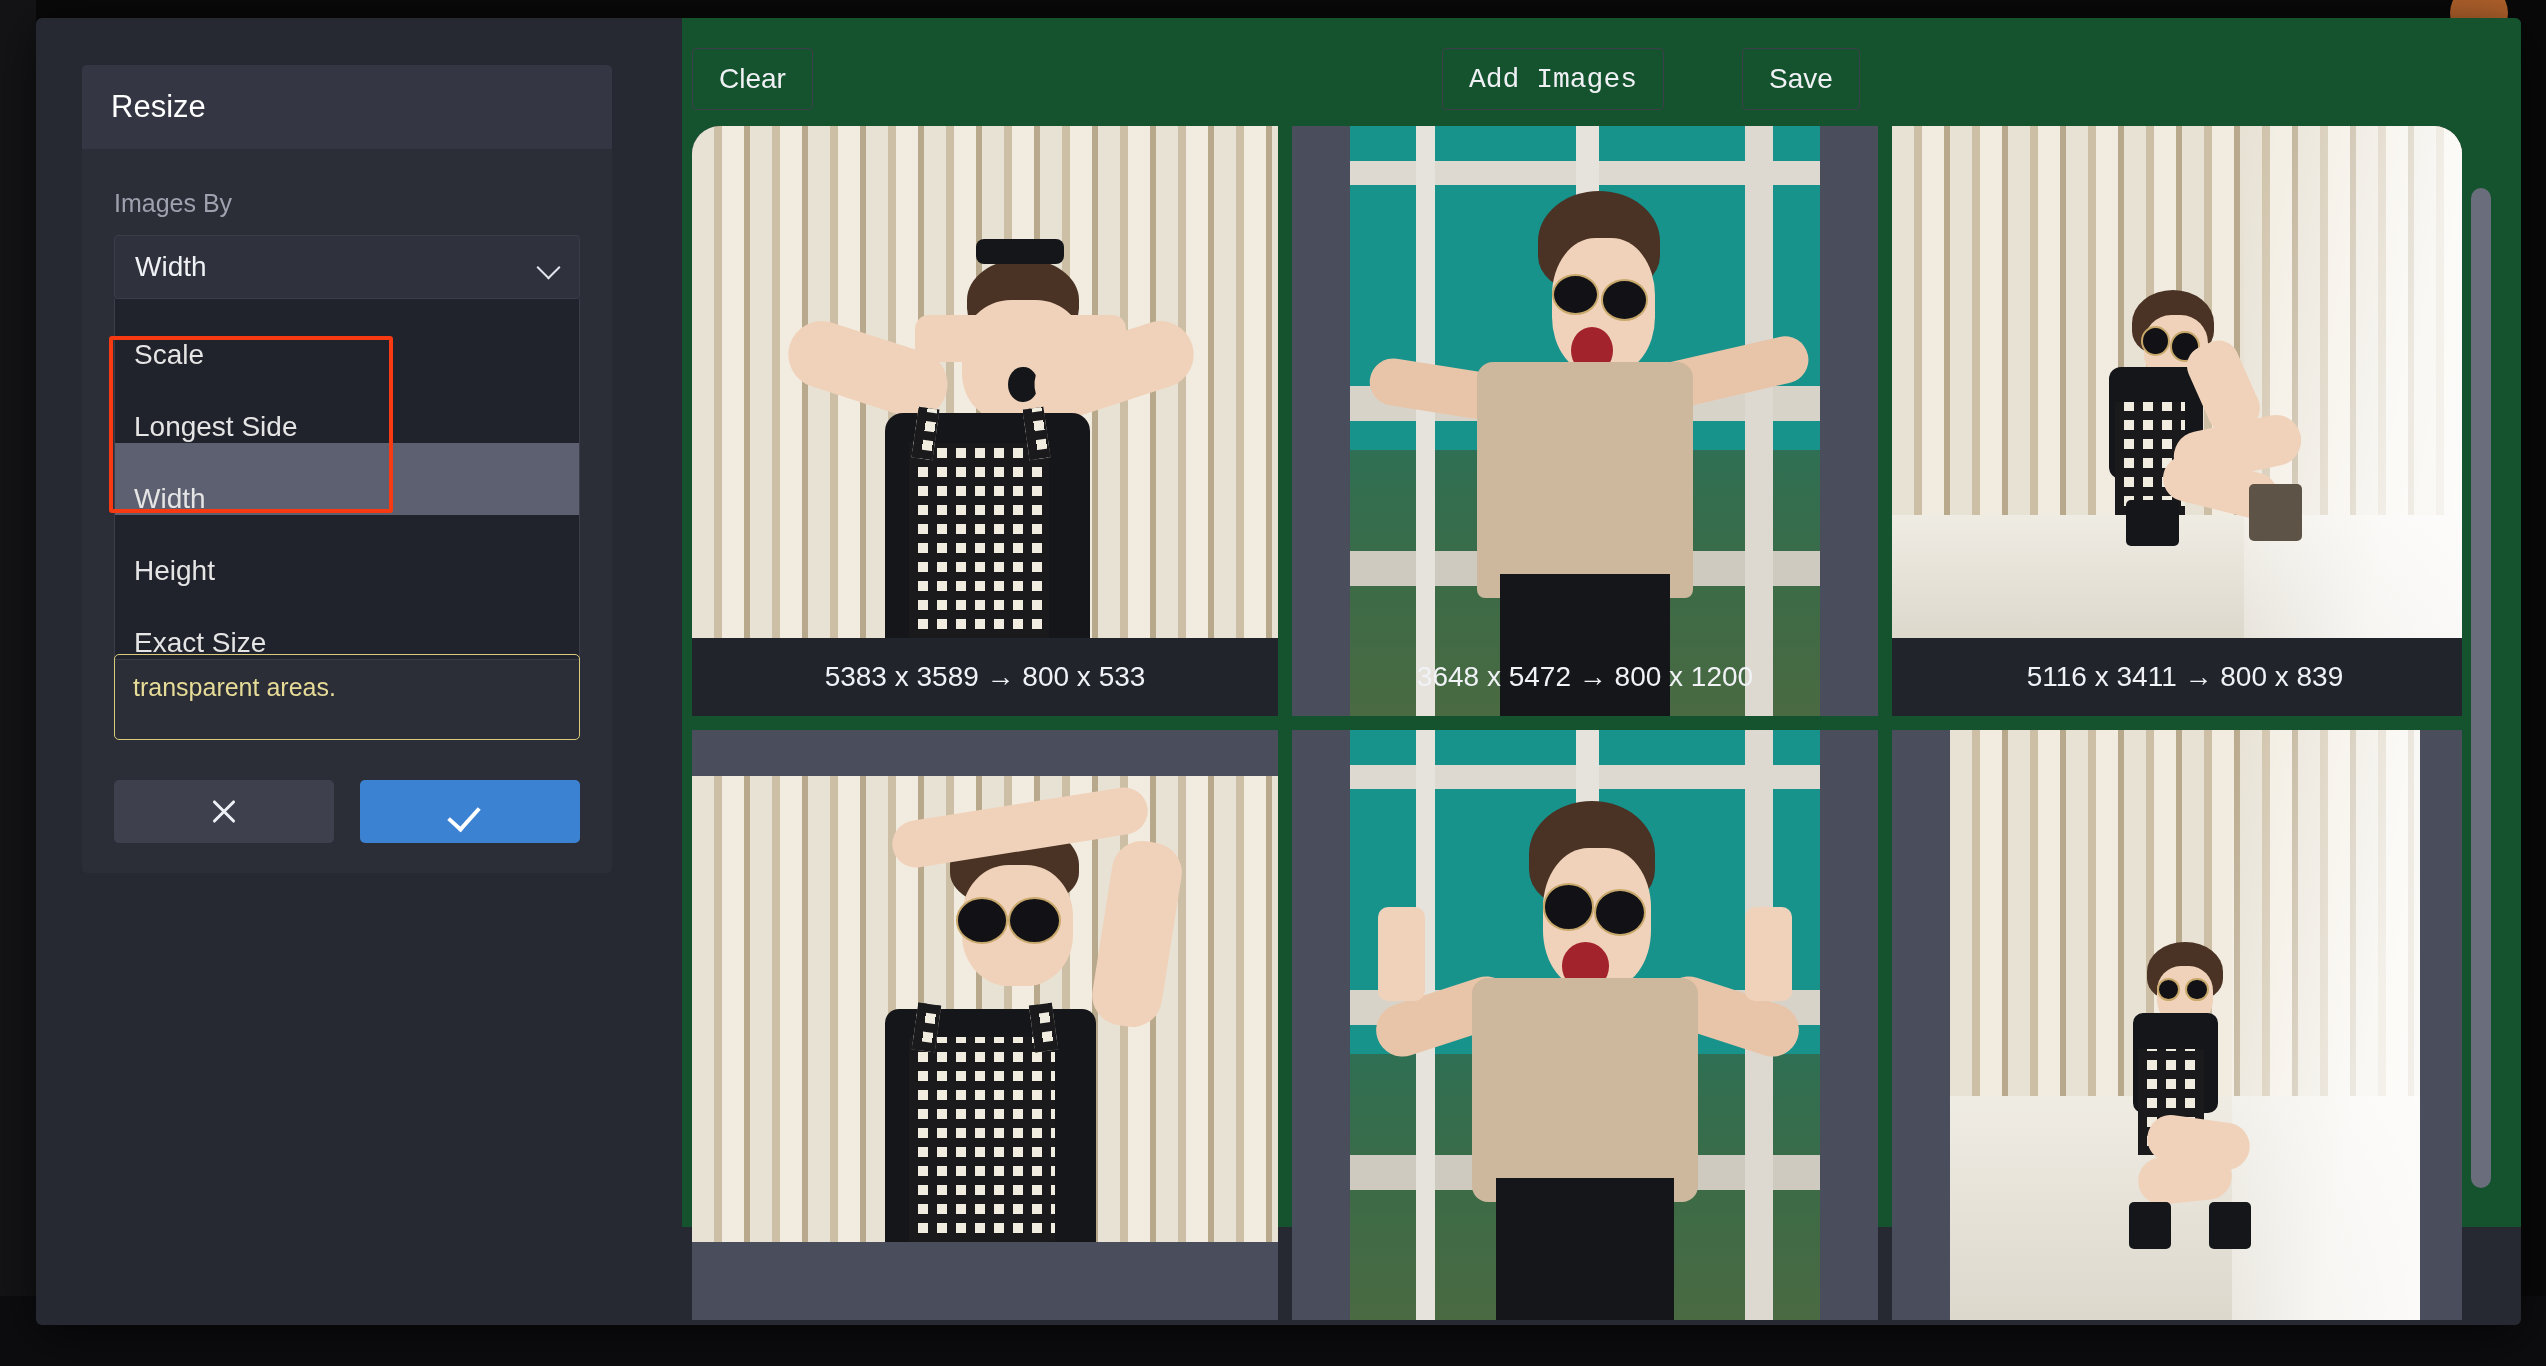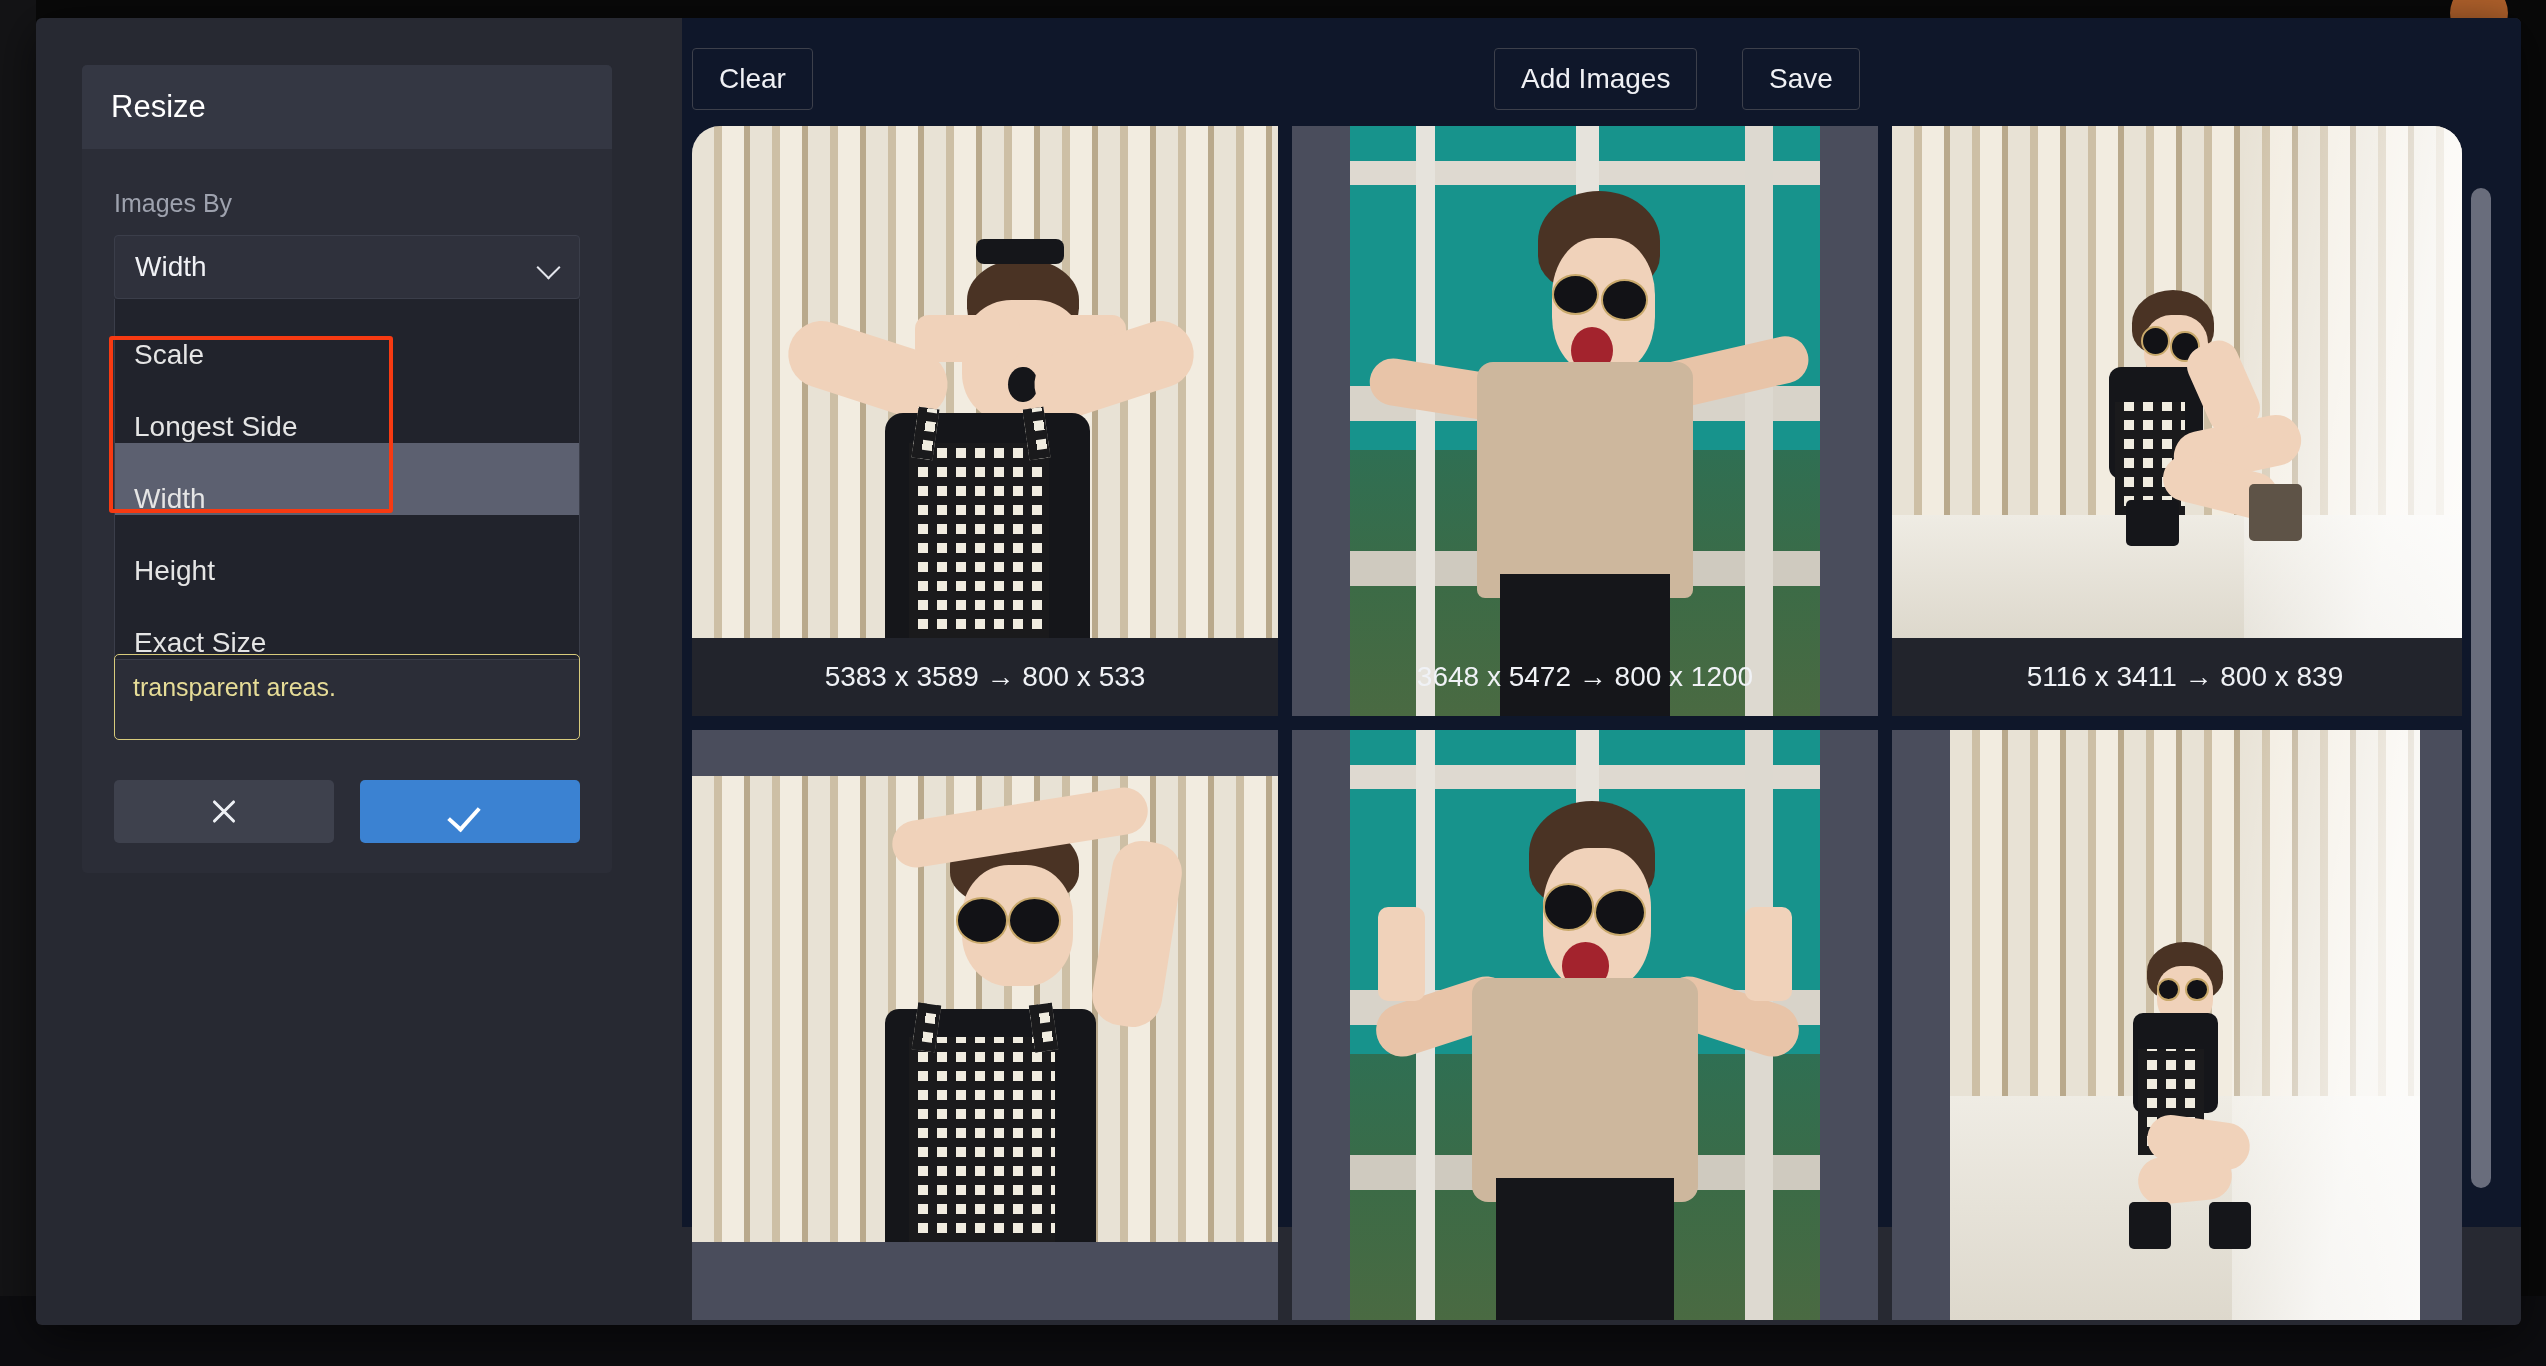--- a/index.html
+++ b/index.html
@@ -200,39 +200,39 @@
     content: ""; position: absolute; left: 2px; top: 2px;
     width: 14px; height: 26px;
     border-right: 4px solid #fff; border-bottom: 4px solid #fff;
     transform: rotate(42deg); transform-origin: center;
   }
 
   
   #content {
     flex: 1;
     position: relative;
-    background: #0f172a;
+    background: #14532d;
     padding: 0;
   }
   #toolbar {
     position: relative;
     height: 108px;
     padding: 34px 0 0 0;
   }
   .tb-btn {
     position: absolute; top: 30px;
     height: 62px; border-radius: 4px;
     border: 1px solid #3d404b;
     background: transparent;
     color: #f0f1f5; font-size: 28px;
     font-family: "Liberation Sans", sans-serif;
     padding: 0 26px; cursor: pointer;
   }
   #clear-button      { left: 10px; }
-  #add-images-button { left: 812px; }
+  #add-images-button { left: 760px; font-family: Liberation Mono, monospace; }
   #save-button       { left: 1060px; }
 
   #gallery-viewport {
     position: absolute;
     left: 10px; top: 108px;
     width: 1770px; height: 1294px;
     overflow: hidden;
     border-radius: 28px;
   }
   #gallery-grid {

